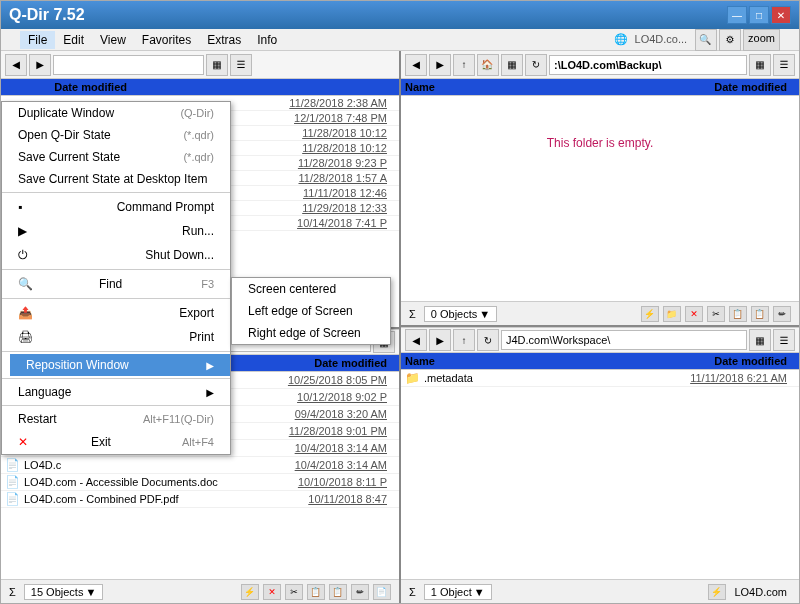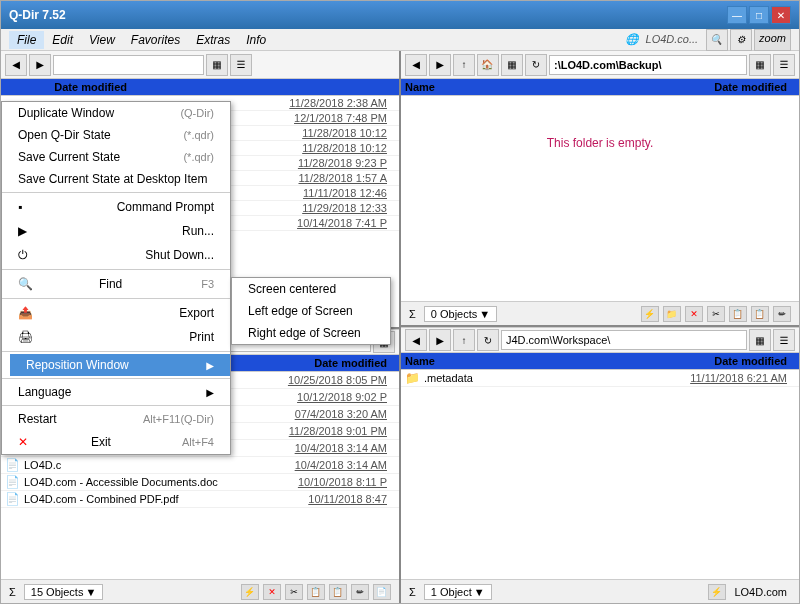--- a/index.html
+++ b/index.html
@@ -22,21 +22,21 @@
     .title-bar {
       background: linear-gradient(to bottom, #4a90d9, #2c6fad);
       color: white;
       padding: 4px 8px;
       display: flex;
       align-items: center;
       justify-content: space-between;
       height: 28px;
     }
     .title-bar-title {
-      font-size: 12px;
+      font-size: 16px;
       font-weight: bold;
     }
     .title-bar-controls {
       display: flex;
       gap: 2px;
     }
     .title-btn {
       width: 20px;
       height: 18px;
       background: #5a9fe0;
@@ -47,23 +47,22 @@
       display: flex;
       align-items: center;
       justify-content: center;
     }
     .title-btn.close { background: #d04040; }
     .menu-bar {
       background: #f0f0f0;
       border-bottom: 1px solid #ccc;
       display: flex;
       align-items: center;
-      padding: 2px 8px;
+      padding: 2px 19px;
       height: 22px;
-      font-style: italic;
     }
     .menu-item {
       padding: 2px 8px;
       cursor: pointer;
       font-size: 12px;
     }
     .menu-item.active { background: #d0e4f8; }
     .toolbar-btn {
       width: 22px;
       height: 22px;
@@ -351,21 +350,21 @@
             <div class="file-row">
                 <div class="col-name"><span class="file-icon">📄</span>geogebra-export.ggb</div>
                 <div class="col-date">10/25/2018 8:05 PM</div>
               </div>
             <div class="file-row">
                 <div class="col-name"><span class="file-icon">📄</span>LO4D - Test 1.c</div>
                 <div class="col-date">10/12/2018 9:02 P</div>
               </div>
             <div class="file-row">
                 <div class="col-name"><span class="file-icon">📄</span>LO4D - Test 2.c</div>
-                <div class="col-date">07/4/2018 3:20 AM</div>
+                <div class="col-date">09/4/2018 3:20 AM</div>
               </div>
             <div class="file-row">
                 <div class="col-name"><span class="file-icon">📄</span>LO4D - Test.txt</div>
                 <div class="col-date">11/28/2018 9:01 PM</div>
               </div>
             <div class="file-row">
                 <div class="col-name"><span class="file-icon">📄</span>LO4D 2.c</div>
                 <div class="col-date">10/4/2018 3:14 AM</div>
               </div>
             <div class="file-row">

